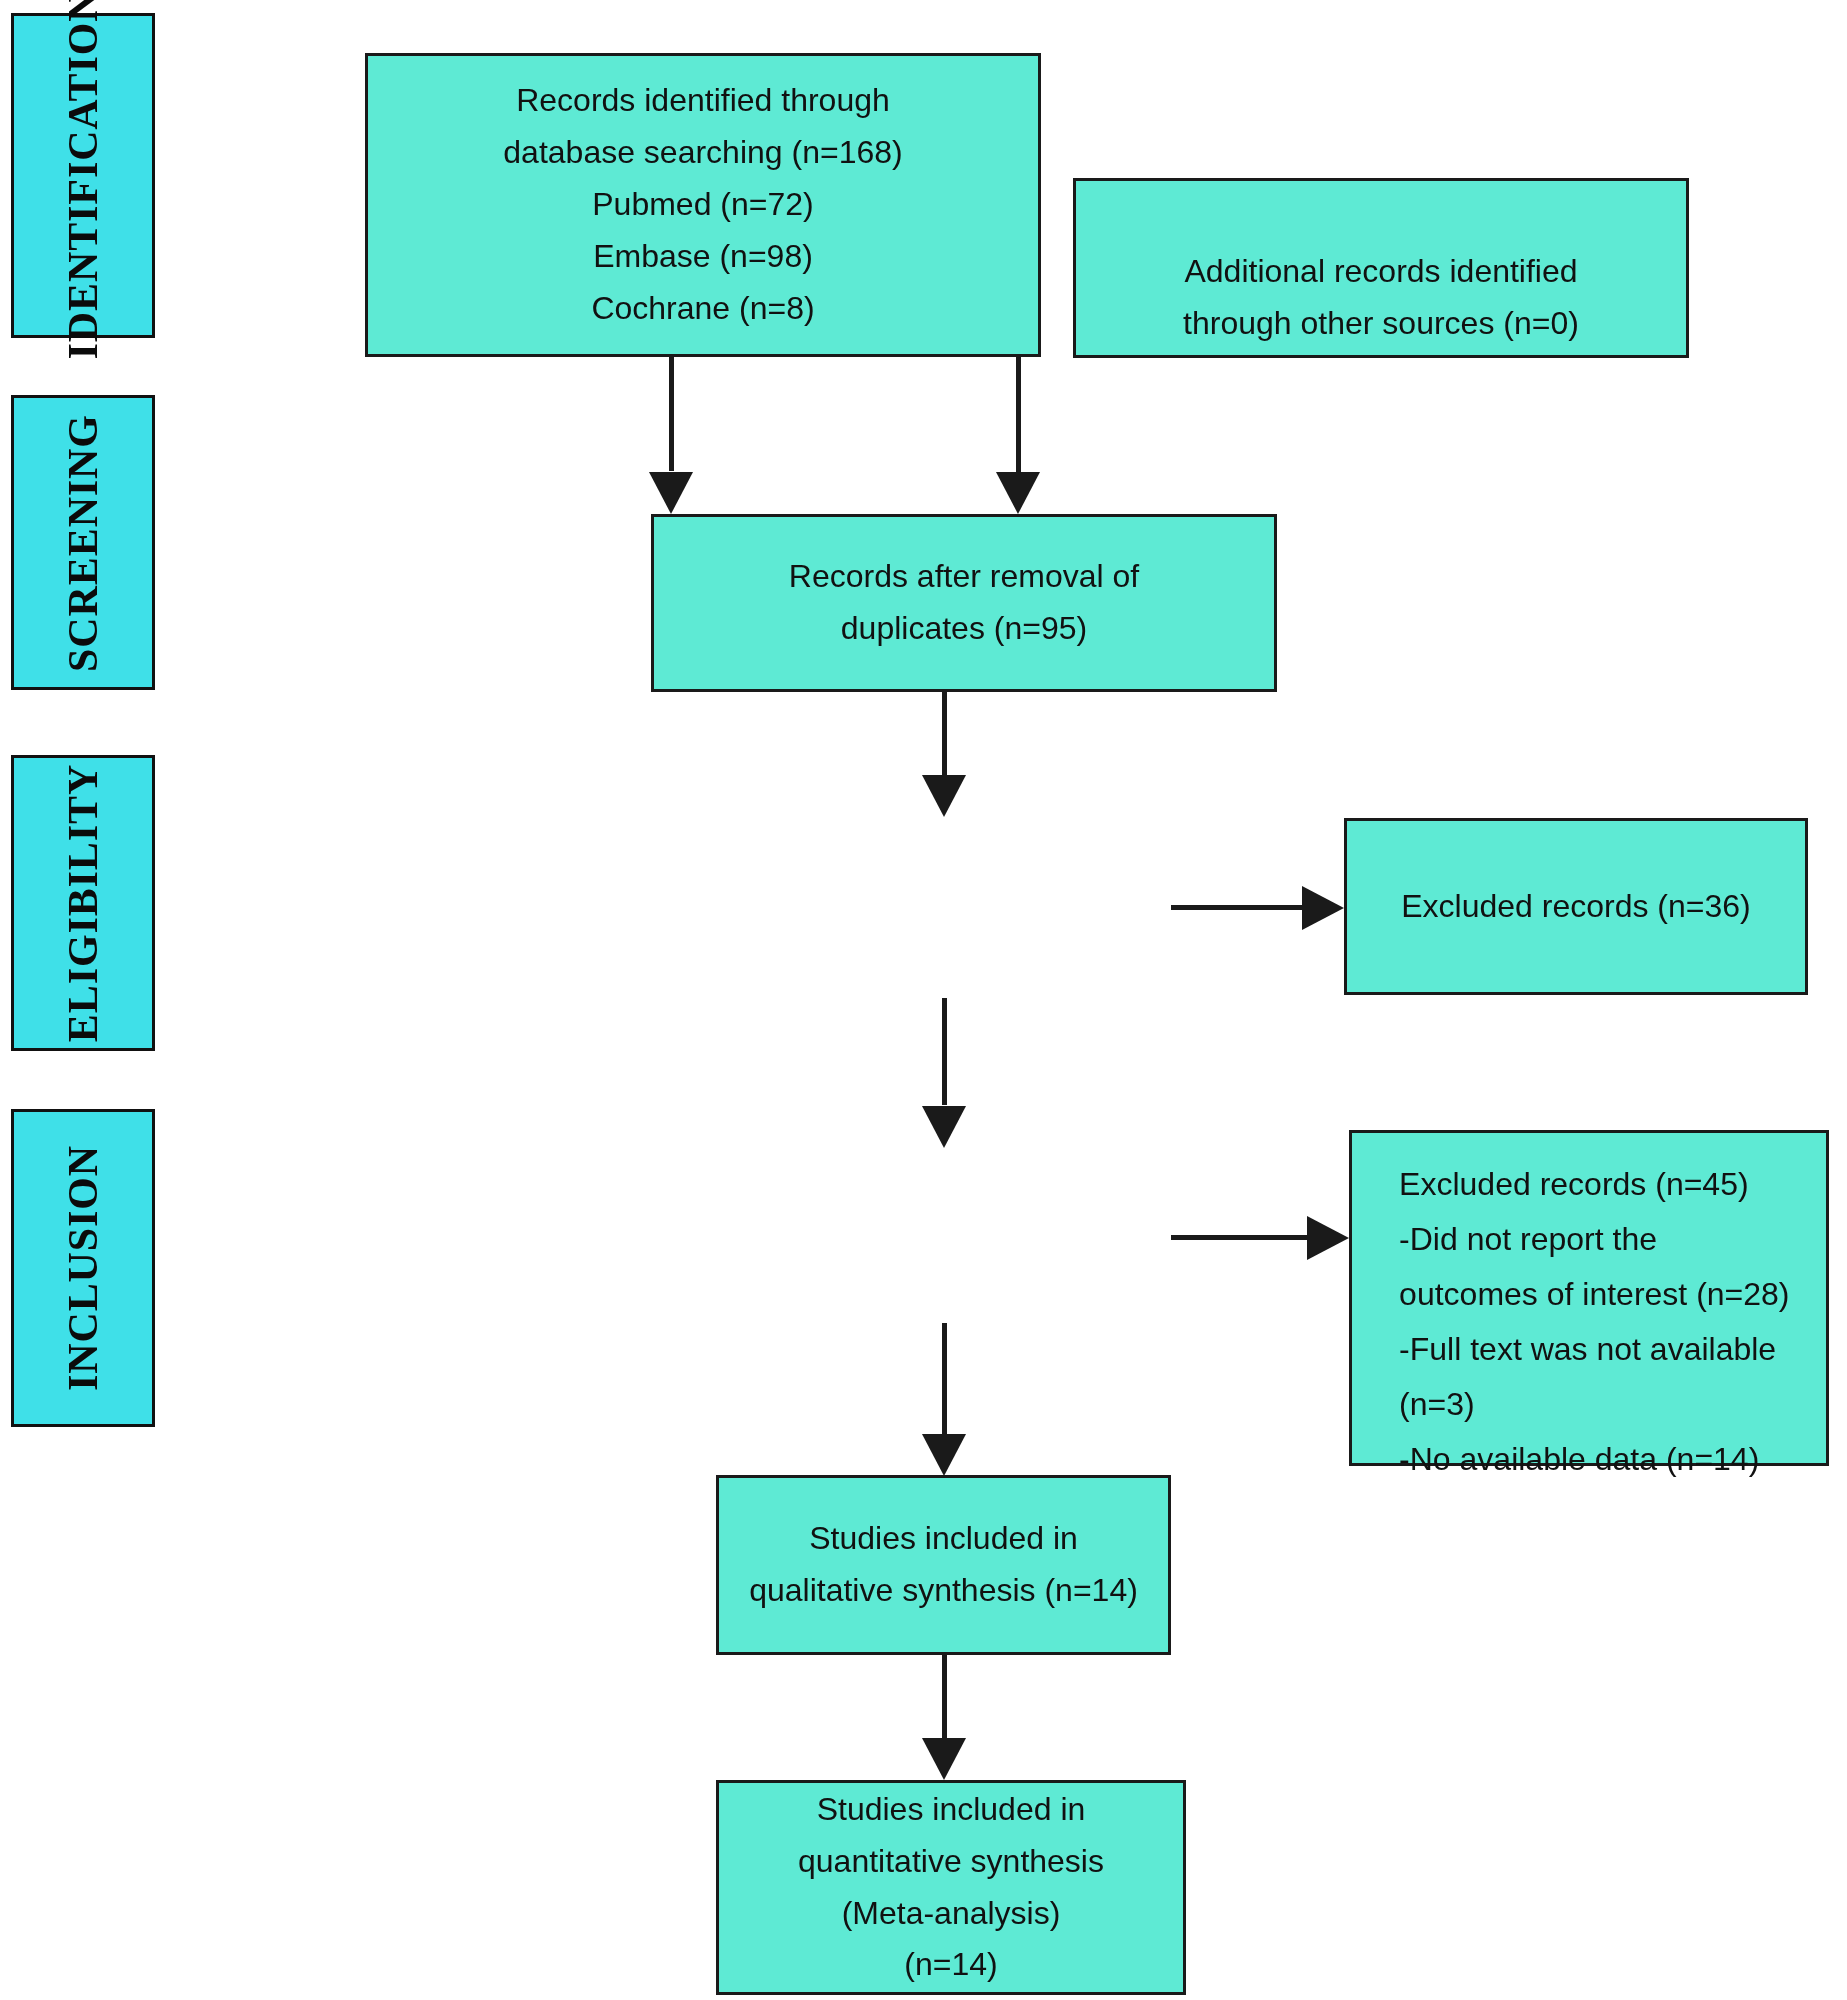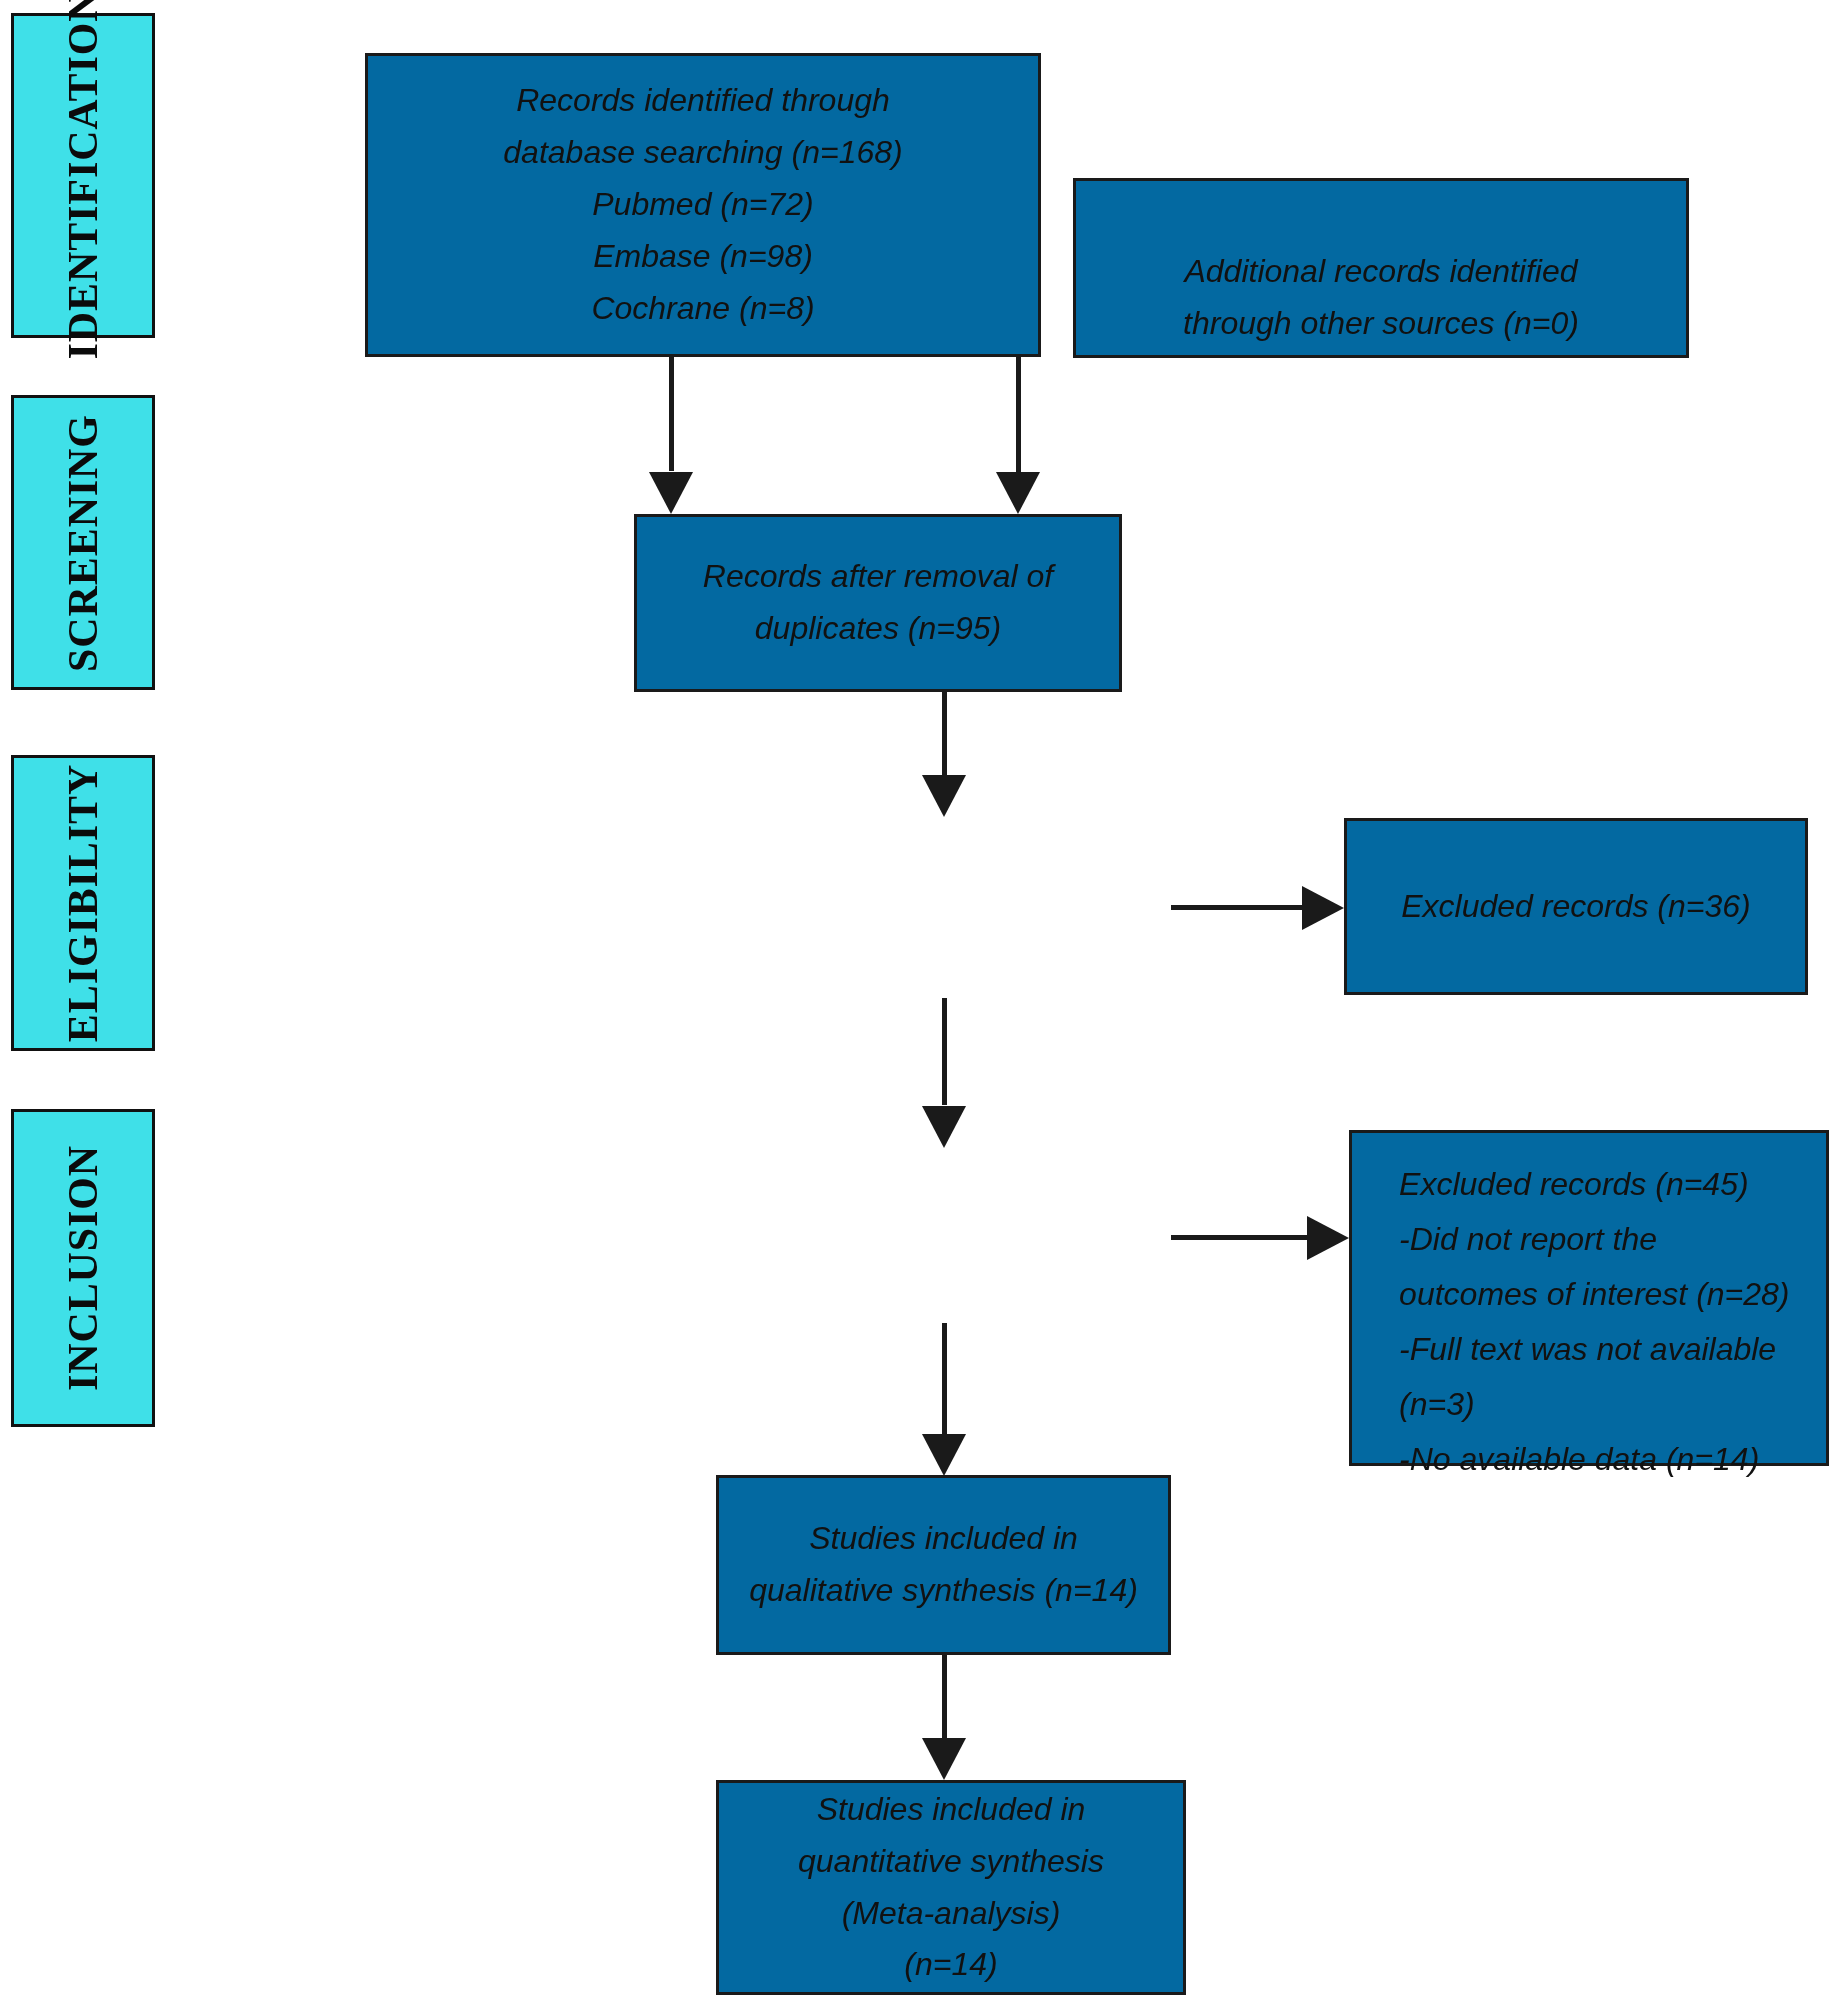--- a/index.html
+++ b/index.html
@@ -35,28 +35,27 @@
     color: #0b0b0b;
     white-space: nowrap;
     transform: rotate(-90deg);
     transform-origin: center center;
     line-height: 1;
   }
 
   
   .flow-box {
     position: absolute;
-    background: #0369a1;
+    background: #5eead4;
     border: 3.6px solid #1a1a1a;
     box-sizing: border-box;
     display: flex;
     align-items: center;
     justify-content: center;
     padding: 5.5px 12.7px;
-    font-style: italic;
   }
   .flow-box.left-align {
     justify-content: center;
     align-items: flex-start;
     padding: 23.6px 16.4px 16.4px 27px;
   }
   .flow-text {
     font-family: "Liberation Sans", sans-serif;
     font-size: 32px;
     line-height: 1.62;
@@ -124,21 +123,21 @@
 Pubmed (n=72)
 Embase (n=98)
 Cochrane (n=8)</div>
   </div>
 
   <div class="flow-box" style="left:1073px; top:178px; width:616px; height:180px;align-items:flex-end;">
     <div class="flow-text">Additional records identified
 through other sources (n=0)</div>
   </div>
 
-  <div class="flow-box" style="left:634px; top:514px; width:488px; height:178px;">
+  <div class="flow-box" style="left:651px; top:514px; width:626px; height:178px;">
     <div class="flow-text">Records after removal of
 duplicates (n=95)</div>
   </div>
 
 
   <div class="flow-box" style="left:1344px; top:818px; width:464px; height:177px;">
     <div class="flow-text">Excluded records (n=36)</div>
   </div>
 
 

